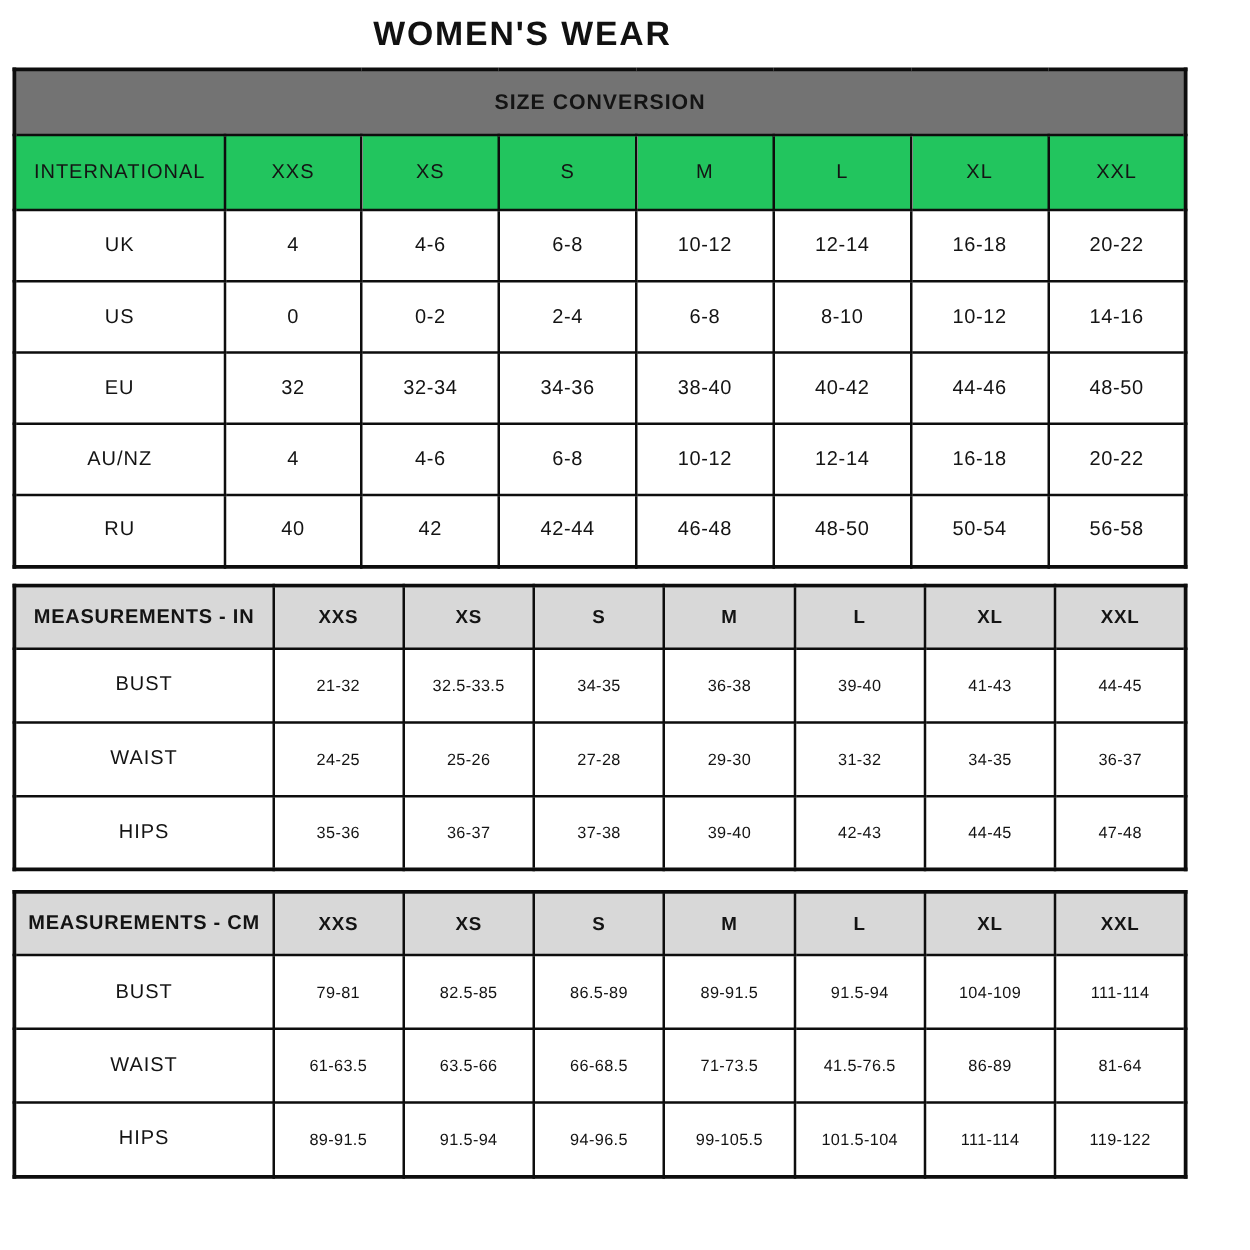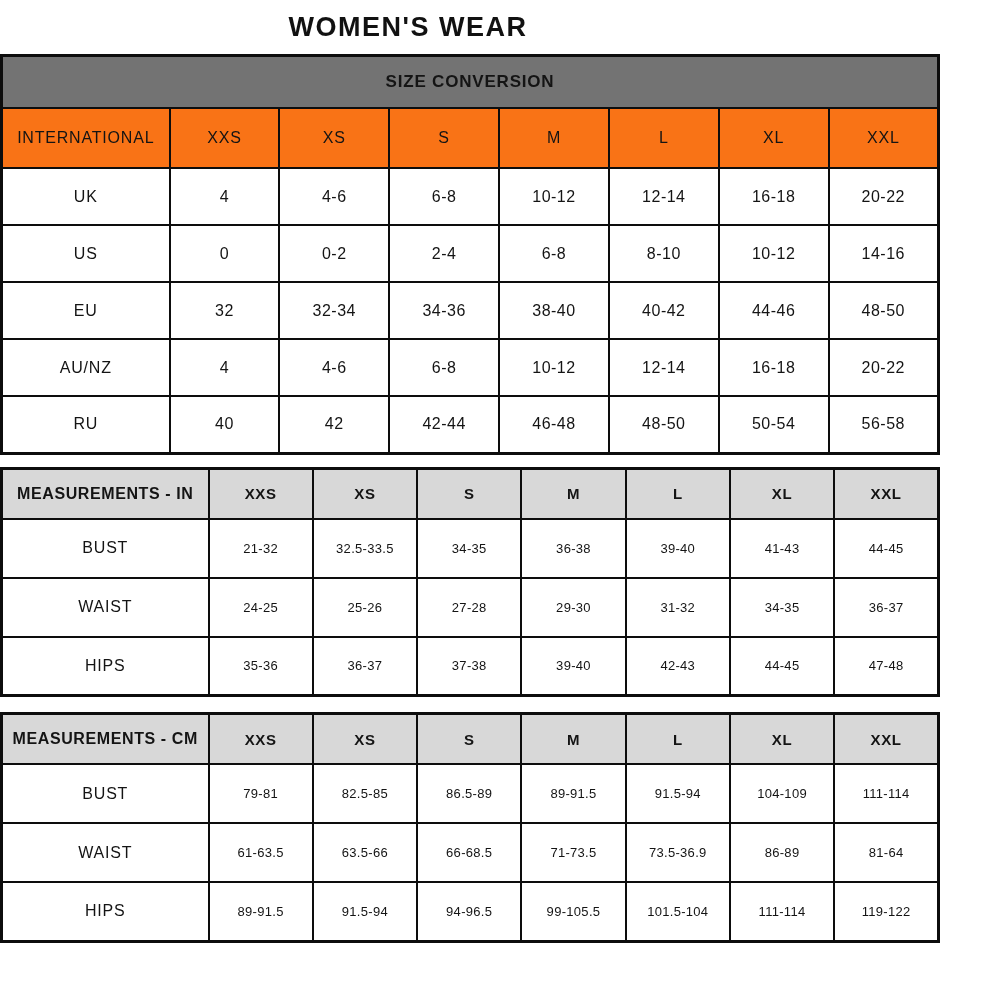--- a/index.html
+++ b/index.html
@@ -9,20 +9,21 @@
     width: 1000px;
     height: 1000px;
     font-family: "Liberation Sans", "DejaVu Sans", sans-serif;
     color: #141414;
   }
   .page {
     width: 816px;
     height: 1000px;
     box-sizing: border-box;
     padding-top: 12px;
+    margin-left: 10px;
   }
   .page-title {
     text-align: center;
     font-size: 27px;
     font-weight: 700;
     letter-spacing: 1.5px;
     margin: 0 0 11px 0;
     color: #111111;
   }
   table {
@@ -46,21 +47,21 @@
     height: 50px;
     font-size: 17px;
     font-weight: 700;
     letter-spacing: 0.8px;
   }
   .t1 .head-row th {
     height: 58px;
     font-size: 16px;
     font-weight: 400;
     letter-spacing: 0.8px;
-    background: #f97316;
+    background: #22c55e;
   }
   .t1 tbody tr { height: 57px; }
   .t1 tbody td { font-size: 16px; letter-spacing: 0.5px; }
   
   .tm { margin-bottom: 15px; }
   .tm thead th {
     background: #d8d8d8;
     height: 48px;
     font-size: 15px;
     font-weight: 700;
@@ -249,21 +250,21 @@
           <td>91.5-94</td>
           <td>104-109</td>
           <td>111-114</td>
         </tr>
         <tr>
           <td class="row-label">WAIST</td>
           <td>61-63.5</td>
           <td>63.5-66</td>
           <td>66-68.5</td>
           <td>71-73.5</td>
-          <td>73.5-36.9</td>
+          <td>41.5-76.5</td>
           <td>86-89</td>
           <td>81-64</td>
         </tr>
         <tr>
           <td class="row-label">HIPS</td>
           <td>89-91.5</td>
           <td>91.5-94</td>
           <td>94-96.5</td>
           <td>99-105.5</td>
           <td>101.5-104</td>

